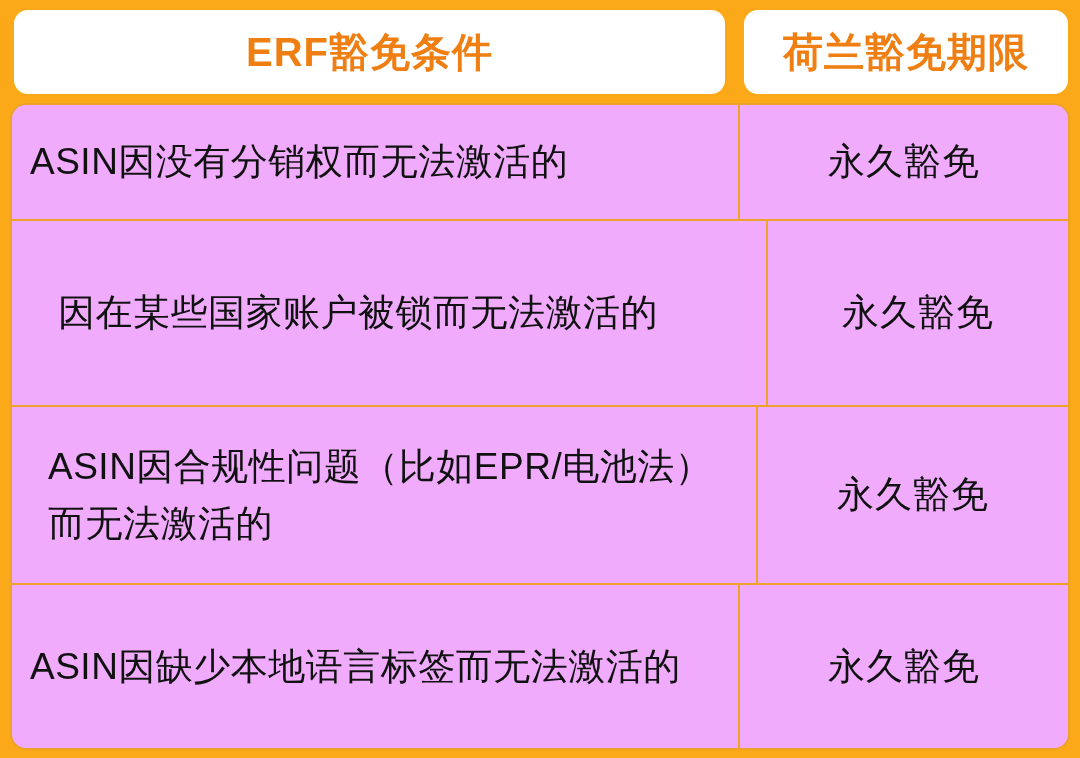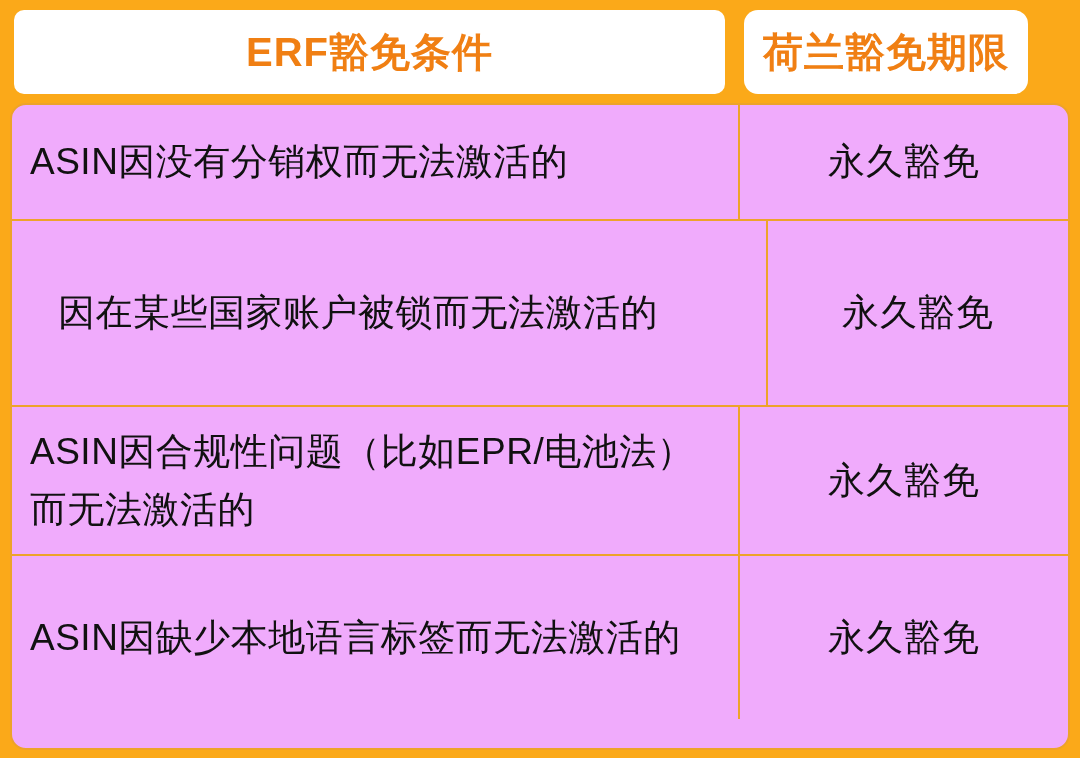--- a/index.html
+++ b/index.html
@@ -36,25 +36,24 @@
     background: #ffffff;
     border-radius: 14px;
     display: flex;
     align-items: center;
     justify-content: center;
     box-sizing: border-box;
   }
   .header-cell-left {
     left: 14px;
     width: 711px;
-    border-radius: 10px;
   }
   .header-cell-right {
     left: 744px;
-    width: 284px;
+    width: 324px;
   }
   .header-text {
     color: #f07f13;
     font-size: 40px;
     font-weight: bold;
     letter-spacing: 1px;
     line-height: 1.1;
     white-space: nowrap;
   }
 
@@ -76,21 +75,21 @@
     position: relative;
     display: flex;
     box-sizing: border-box;
     border-bottom: 2px solid #eda32a;
   }
   .body-row:last-child {
     border-bottom: none;
   }
   .row-h1 { height: 116px; }
   .row-h2 { height: 186px; padding-left: 28px; }
-  .row-h3 { height: 149px; }
+  .row-h3 { height: 178px; padding-left: 18px; }
   .row-h4 { height: 163px; }
 
   .cell-cond {
     width: 728px;
     box-sizing: border-box;
     border-right: 2px solid #eda32a;
     display: flex;
     align-items: center;
     padding: 0 20px 0 18px;
   }

